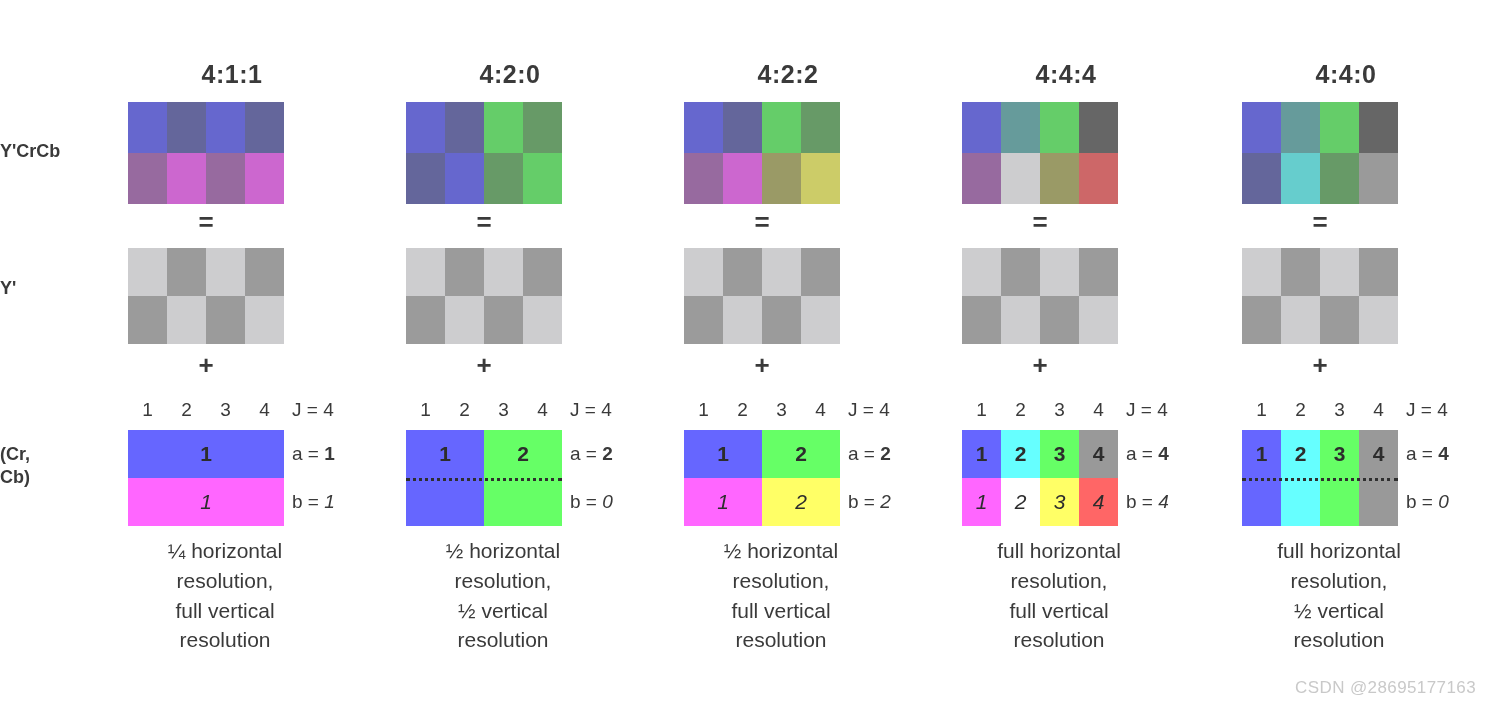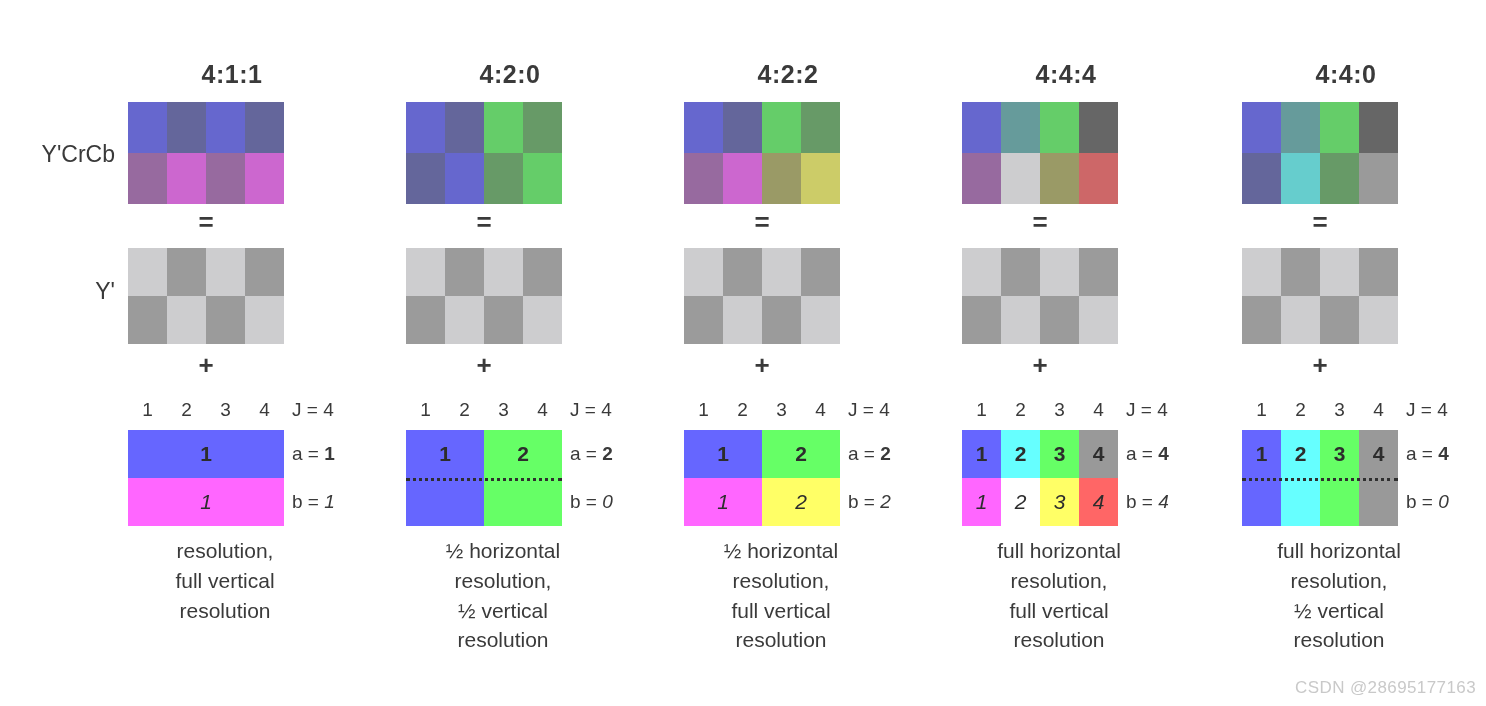--- a/index.html
+++ b/index.html
@@ -9,24 +9,24 @@
     font-family:"Liberation Sans", sans-serif;
     color:#3c3c3c;
     overflow:hidden;
     position:relative;
   }
   .canvas{position:relative;width:1486px;height:706px;}
 
   
   .rowlabel{
     position:absolute;
-    font-weight:normal;
-    font-size:23px;
+    font-weight:bold;
+    font-size:18px;
     color:#3a3a3a;
-    text-align:right;
+    text-align:left;
     width:115px;
     left:0;
     line-height:1.25;
   }
   #lbl-ycrcb{top:140px;}
   #lbl-y{top:277px;}
   #lbl-crcb{top:443px;}
 
   
   .col{position:absolute;top:0;width:270px;}
@@ -133,20 +133,24 @@
     letter-spacing:0.4px;
   }
 </style>
 </head>
 <body>
 
 <div class="canvas">
 
   <div class="rowlabel" id="lbl-ycrcb">Y'CrCb</div>
   <div class="rowlabel" id="lbl-y">Y'</div>
+  <div class="rowlabel" id="lbl-crcb">
+    <div>(Cr,</div>
+    <div>Cb)</div>
+  </div>
 
   <div id="columns-host">
       <div class="col" style="left: 128px;">
         <div class="title">4:1:1</div>
         <div class="grid grid4x2 ycrcb">
           <div class="cell" style="background: rgb(102, 103, 206);"></div>
           <div class="cell" style="background: rgb(100, 102, 155);"></div>
           <div class="cell" style="background: rgb(102, 103, 206);"></div>
           <div class="cell" style="background: rgb(100, 102, 155);"></div>
           <div class="cell" style="background: rgb(151, 106, 159);"></div>
@@ -177,20 +181,21 @@
           <div class="crow c1">
             <div class="ccell topnum" style="background: rgb(102, 102, 255);">1</div>
           </div>
           <div class="crow c1">
             <div class="ccell botnum" style="background: rgb(255, 102, 255);">1</div>
           </div>
         </div>
         <div class="ab ab-a"><span>a = </span><b>1</b></div>
         <div class="ab ab-b"><span>b = </span><i>1</i></div>
         <div class="caption">
+          <div>¼ horizontal</div>
           <div>resolution,</div>
           <div>full vertical</div>
           <div>resolution</div>
         </div>
       </div>
       <div class="col" style="left: 406px;">
         <div class="title">4:2:0</div>
         <div class="grid grid4x2 ycrcb">
           <div class="cell" style="background: rgb(102, 103, 206);"></div>
           <div class="cell" style="background: rgb(100, 102, 155);"></div>

